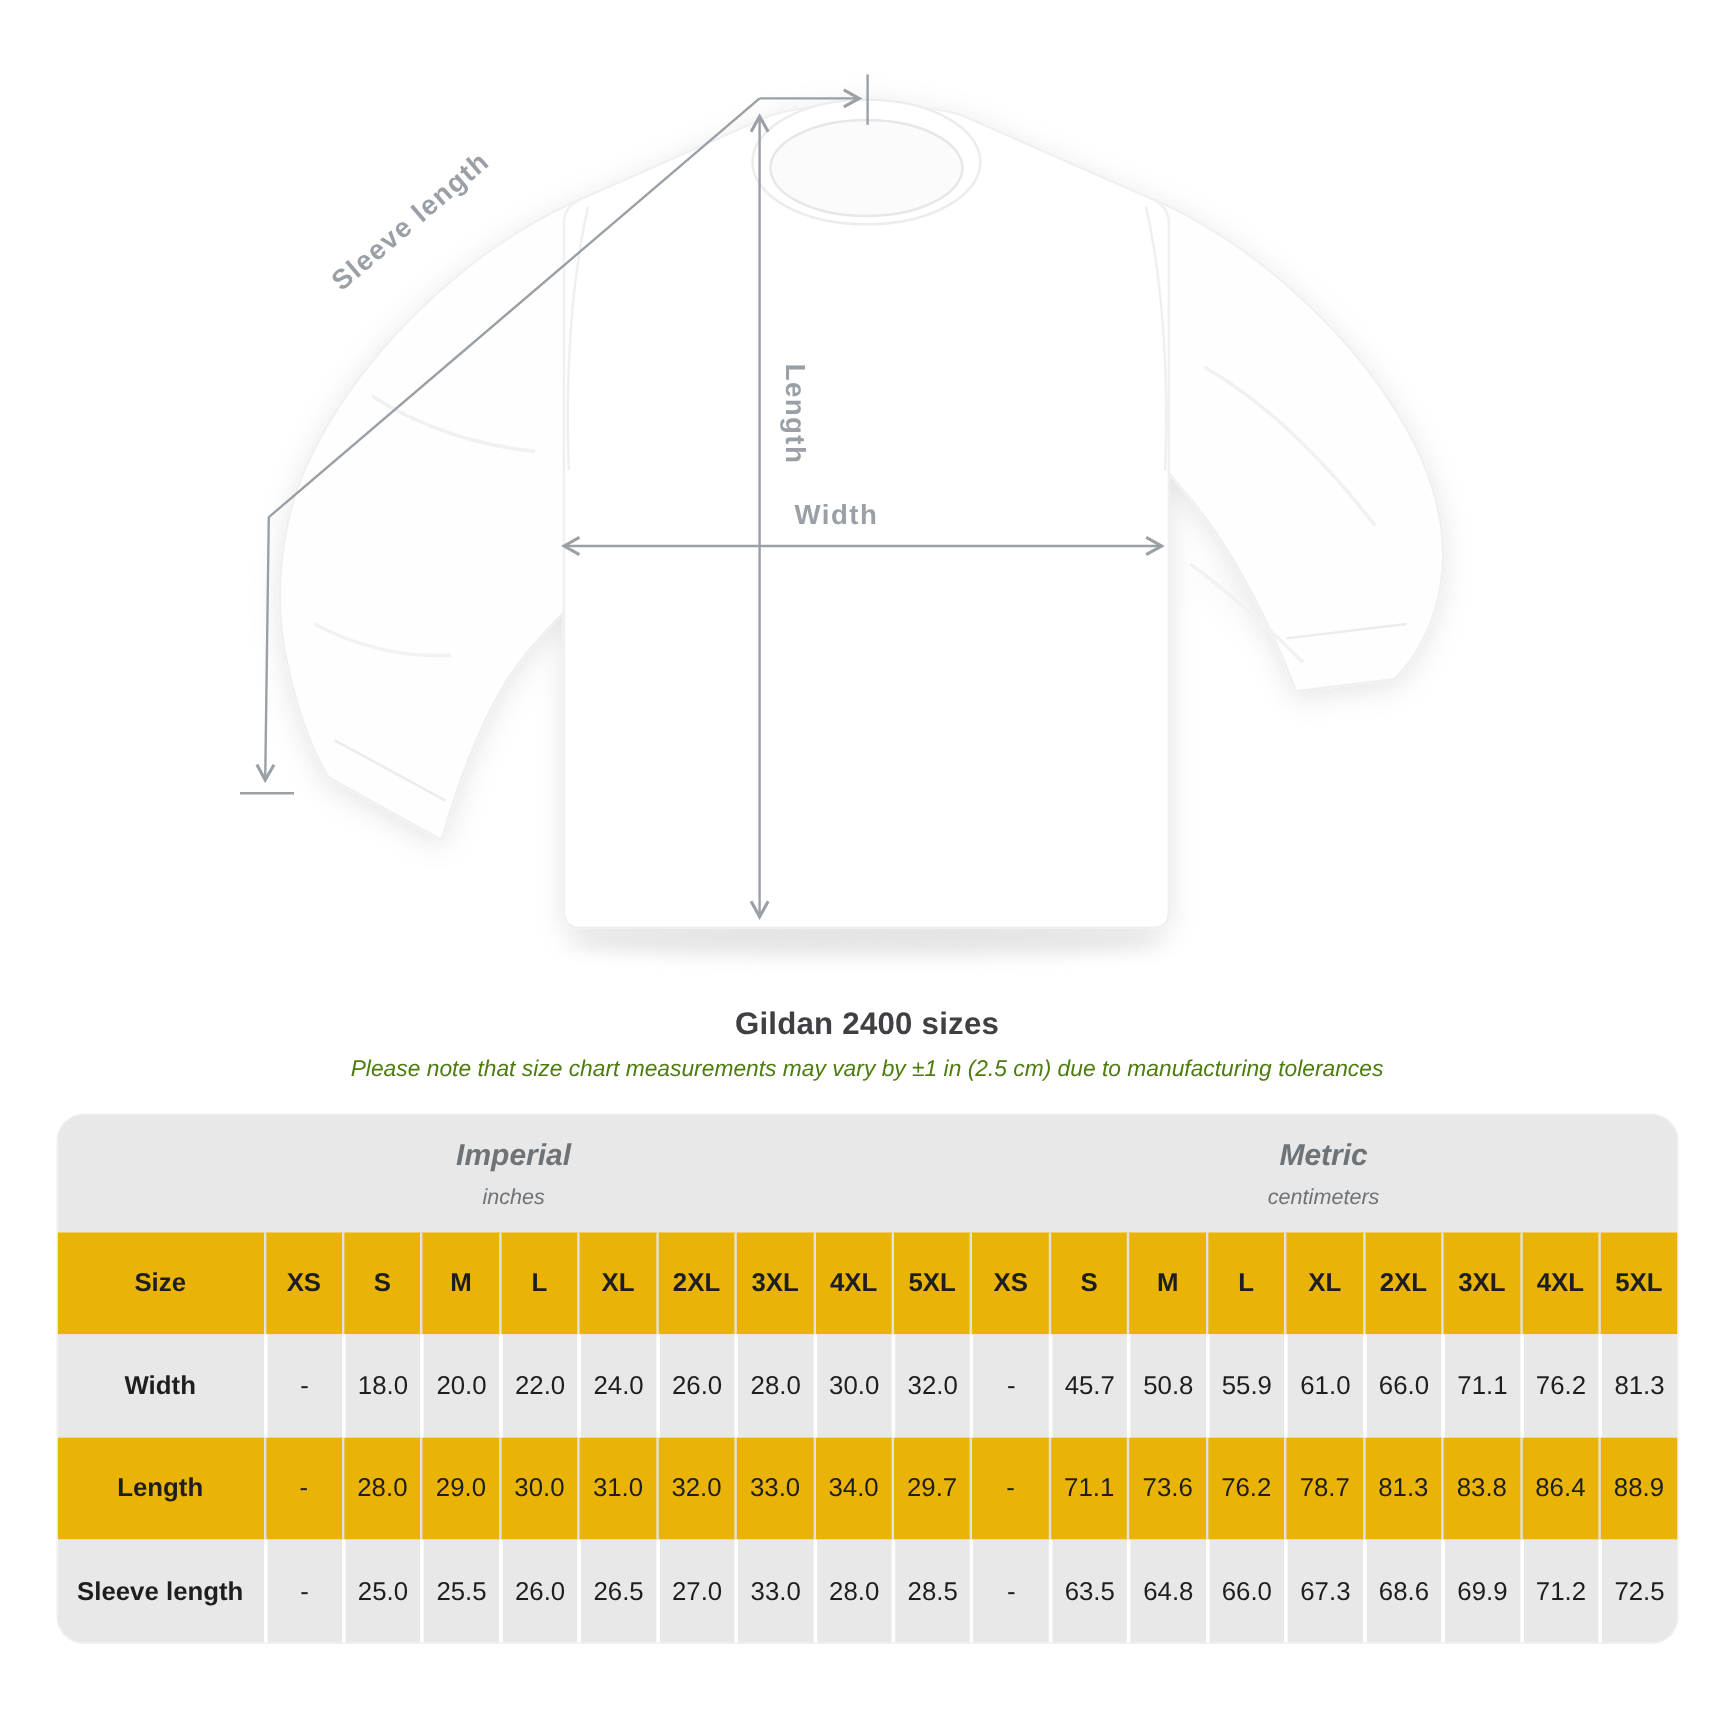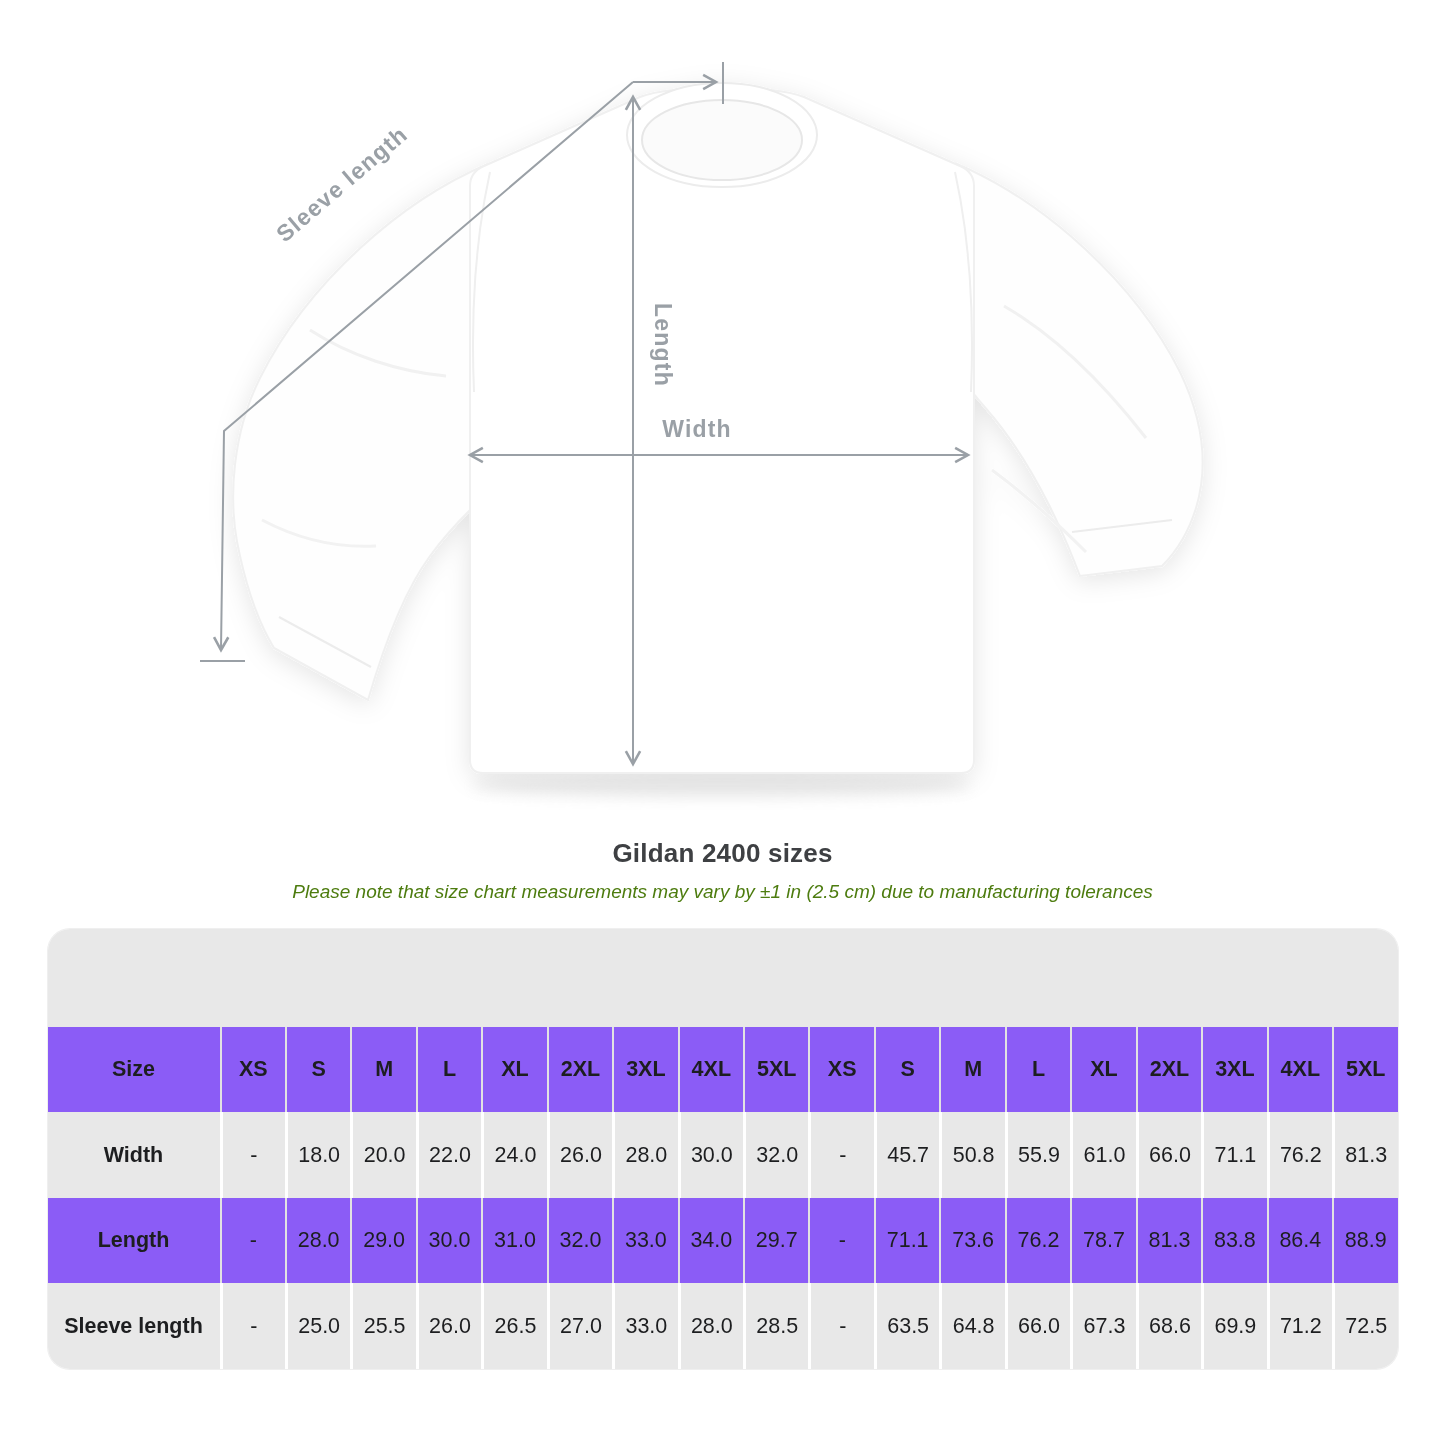--- a/index.html
+++ b/index.html
@@ -46,21 +46,21 @@
   }
   .band-imperial{grid-column:1 / 11;}
   .band-metric{grid-column:11 / 20;}
   .band-name{font-size:25px;font-weight:bold;font-style:italic;color:#6d7377;}
   .band-unit{font-size:18px;font-style:italic;color:#6d7377;}
 
   .trow .cell{
     display:flex;align-items:center;justify-content:center;
     font-size:21.5px;color:#1d1e20;
   }
-  .trow.white{background:#8b5cf6;height:85px;}
+  .trow.white{background:#eab308;height:85px;}
   .trow.gray{background:#e8e8e8;height:86px;}
   .trow.white .cell + .cell{border-left:2px solid #e2e2e2;text-align:right;}
   .trow.gray  .cell + .cell{border-left:3px solid #ffffff;}
   .rlabel{font-weight:bold;color:#6d7377;font-size:22px;}
   .shead{font-weight:bold;color:#6d7377;font-size:21px;}
 </style>
 </head>
 <body>
 
 <div class="page">
@@ -128,20 +128,28 @@
   </div>
 
   <div class="titles">
     <h1>Gildan 2400 sizes</h1>
     <p>Please note that size chart measurements may vary by ±1 in (2.5 cm) due to manufacturing tolerances</p>
   </div>
 
   <div class="size-table">
 
     <div class="trow band">
+      <div class="band-cell band-imperial">
+        <div class="band-name">Imperial</div>
+        <div class="band-unit">inches</div>
+      </div>
+      <div class="band-cell band-metric">
+        <div class="band-name">Metric</div>
+        <div class="band-unit">centimeters</div>
+      </div>
     </div>
 
     <div class="trow white">
       <div class="cell rlabel">Size</div>
       <div class="cell shead">XS</div>
       <div class="cell shead">S</div>
       <div class="cell shead">M</div>
       <div class="cell shead">L</div>
       <div class="cell shead">XL</div>
       <div class="cell shead">2XL</div>

